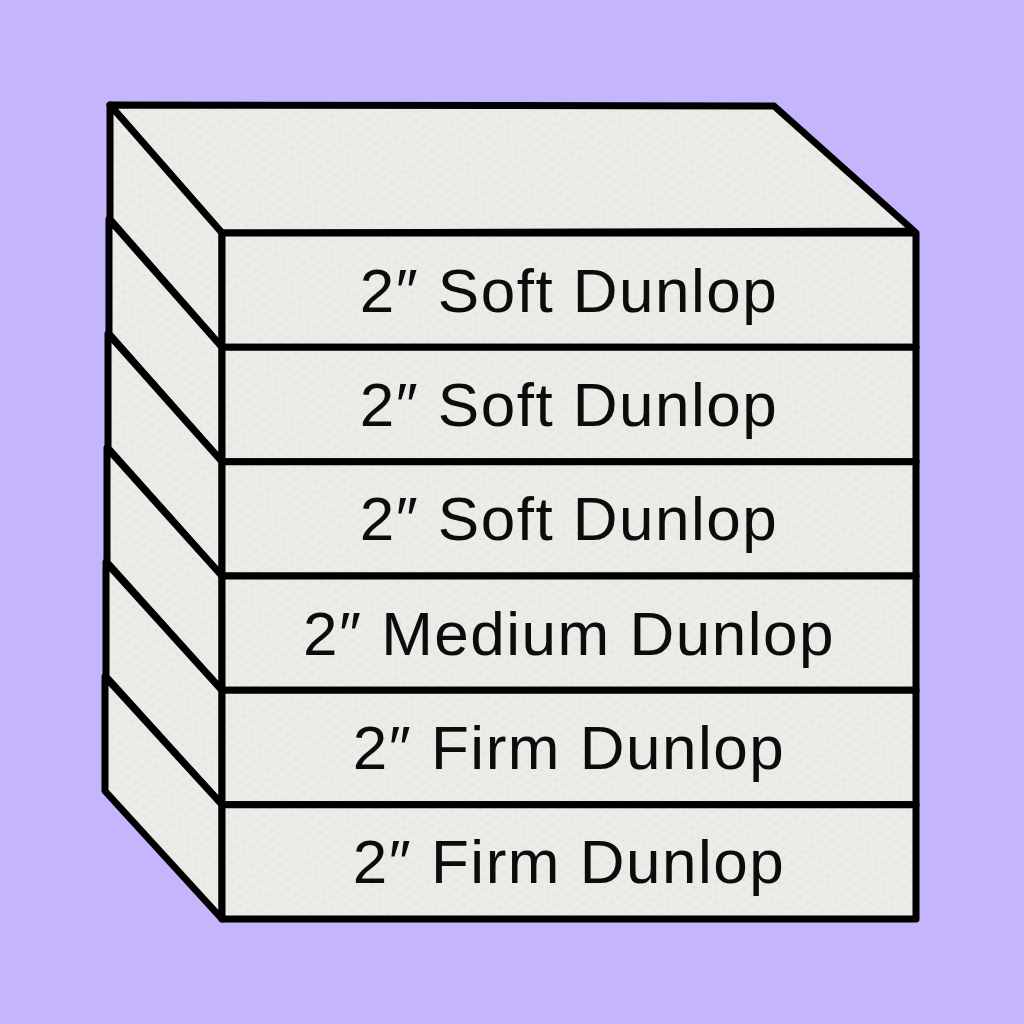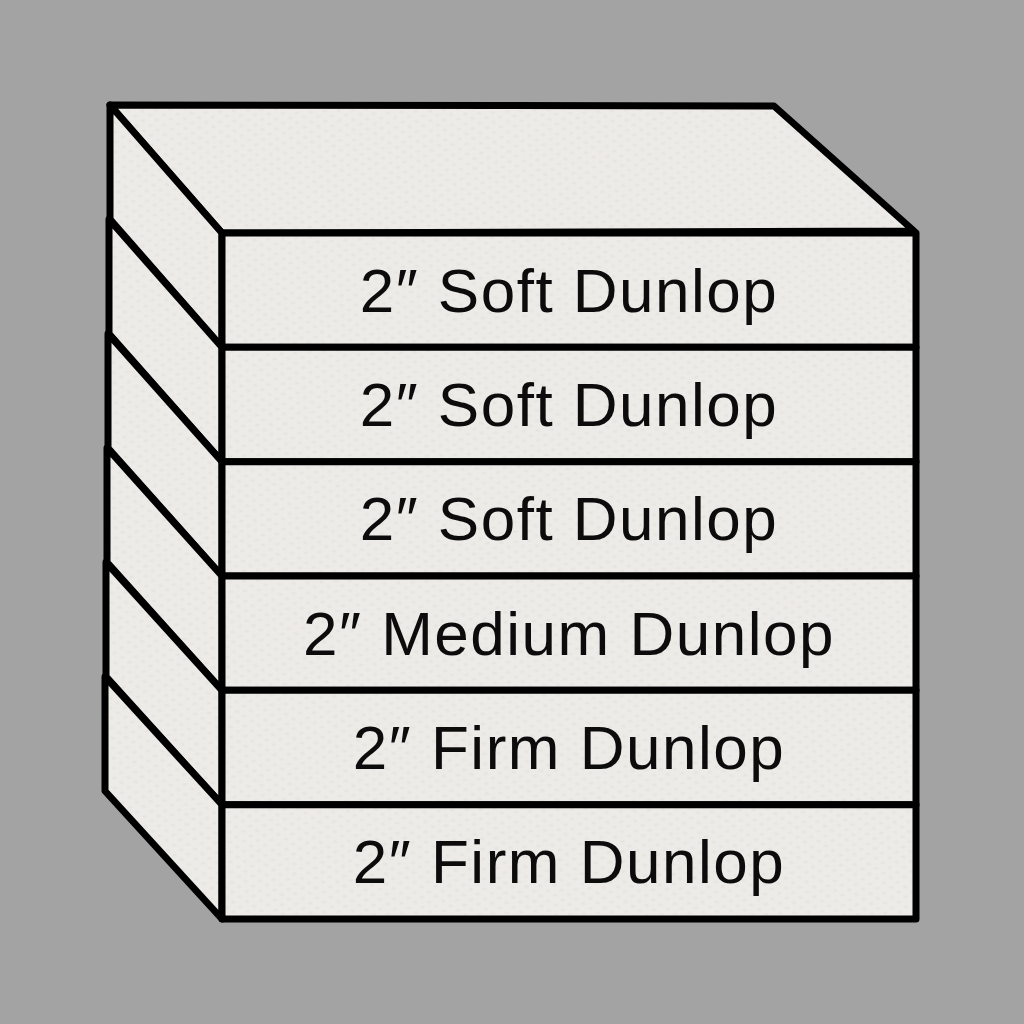--- a/index.html
+++ b/index.html
@@ -7,21 +7,21 @@
     padding: 0;
     background: #ffffff;
     width: 1024px;
     height: 1024px;
     overflow: hidden;
   }
   .stage {
     position: relative;
     width: 1024px;
     height: 1024px;
-    background: #a3a3a3;
+    background: #c4b5fd;
   }
   svg {
     display: block;
   }
   .layer-label {
     font-family: "Liberation Sans", sans-serif;
     font-size: 62px;
     font-weight: 400;
     letter-spacing: 1.5px;
     fill: #0c0c0c;

